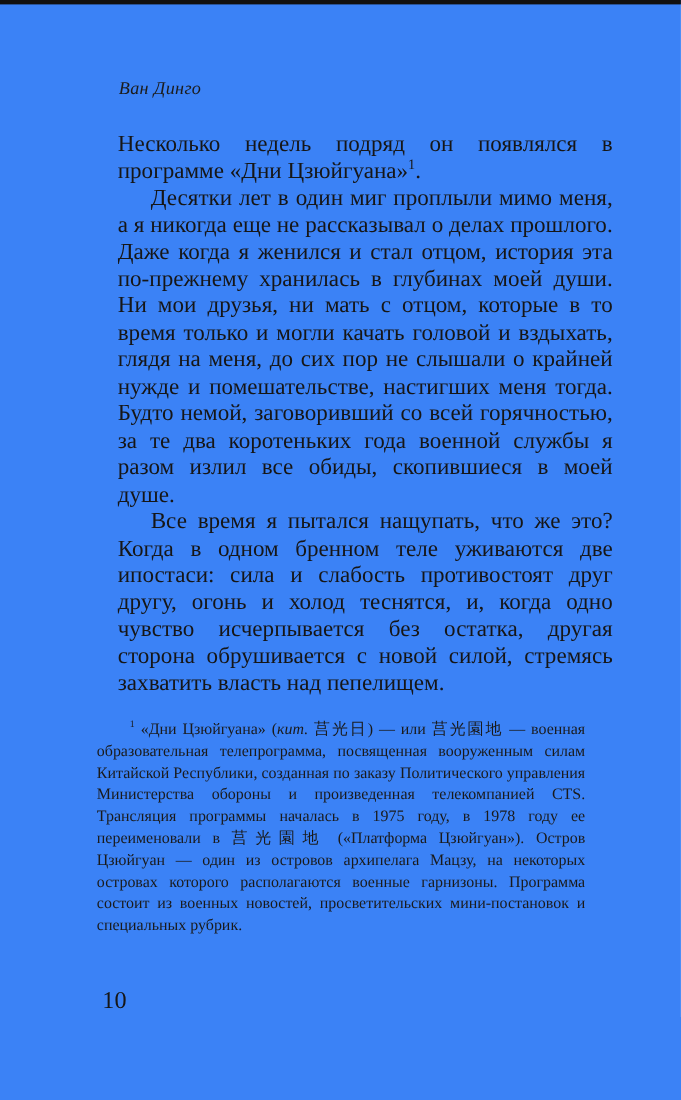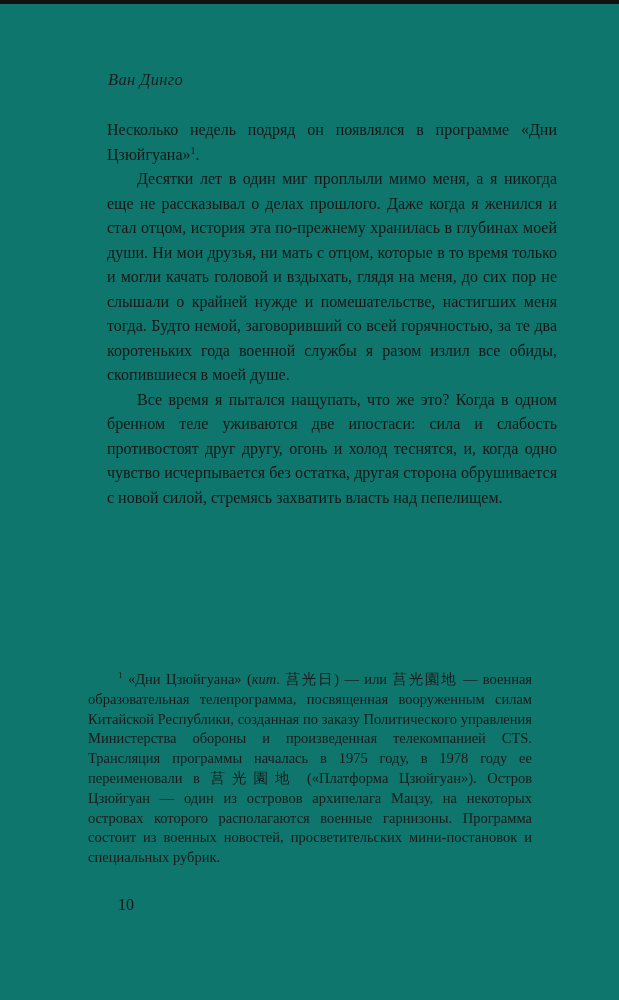--- a/index.html
+++ b/index.html
@@ -4,21 +4,21 @@
 <style>
   html, body {
     margin: 0;
     padding: 0;
     background: #ffffff;
   }
   .page {
     position: relative;
     width: 619px;
     height: 1000px;
-    background: #0f766e;
+    background: #3b82f6;
     overflow: hidden;
     font-family: "Liberation Serif", "DejaVu Serif", serif;
     color: #141414;
   }
   .top-strip {
     position: absolute;
     top: 0;
     left: 0;
     width: 619px;
     height: 4px;
@@ -31,61 +31,61 @@
     font-style: italic;
     font-size: 16.5px;
     letter-spacing: 0.3px;
     color: #1c1c1c;
   }
   .body-text {
     position: absolute;
     top: 118px;
     left: 107px;
     width: 450px;
-    font-size: 16px;
+    font-size: 21px;
     line-height: 24.5px;
     text-align: justify;
     color: #161616;
   }
   .body-text p {
     margin: 0;
     padding: 0;
     text-indent: 30px;
   }
   .body-text p.no-indent {
     text-indent: 0;
   }
   sup {
     font-size: 0.62em;
     line-height: 0;
     vertical-align: super;
   }
   .footnote {
     position: absolute;
-    top: 670px;
+    top: 654px;
     left: 88px;
     width: 444px;
     font-size: 14.5px;
     line-height: 19.8px;
     text-align: justify;
     color: #1a1a1a;
   }
   .footnote p {
     margin: 0;
     padding: 0;
     text-indent: 30px;
   }
   .footnote i {
     font-style: italic;
   }
   .page-number {
     position: absolute;
     top: 896px;
-    left: 118px;
-    font-size: 16px;
+    left: 93px;
+    font-size: 22px;
     color: #161616;
   }
 </style>
 </head>
 <body>
 
 <div class="page">
 
   <div class="top-strip"></div>
 

